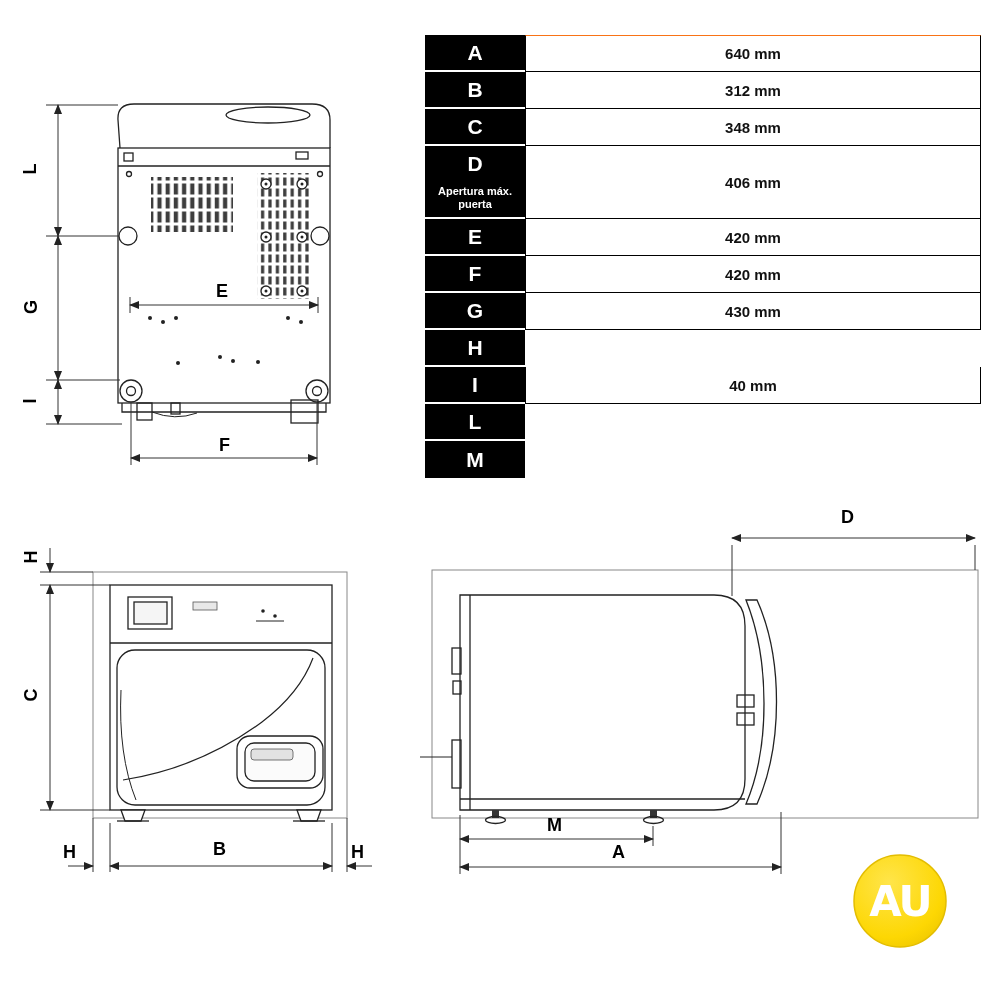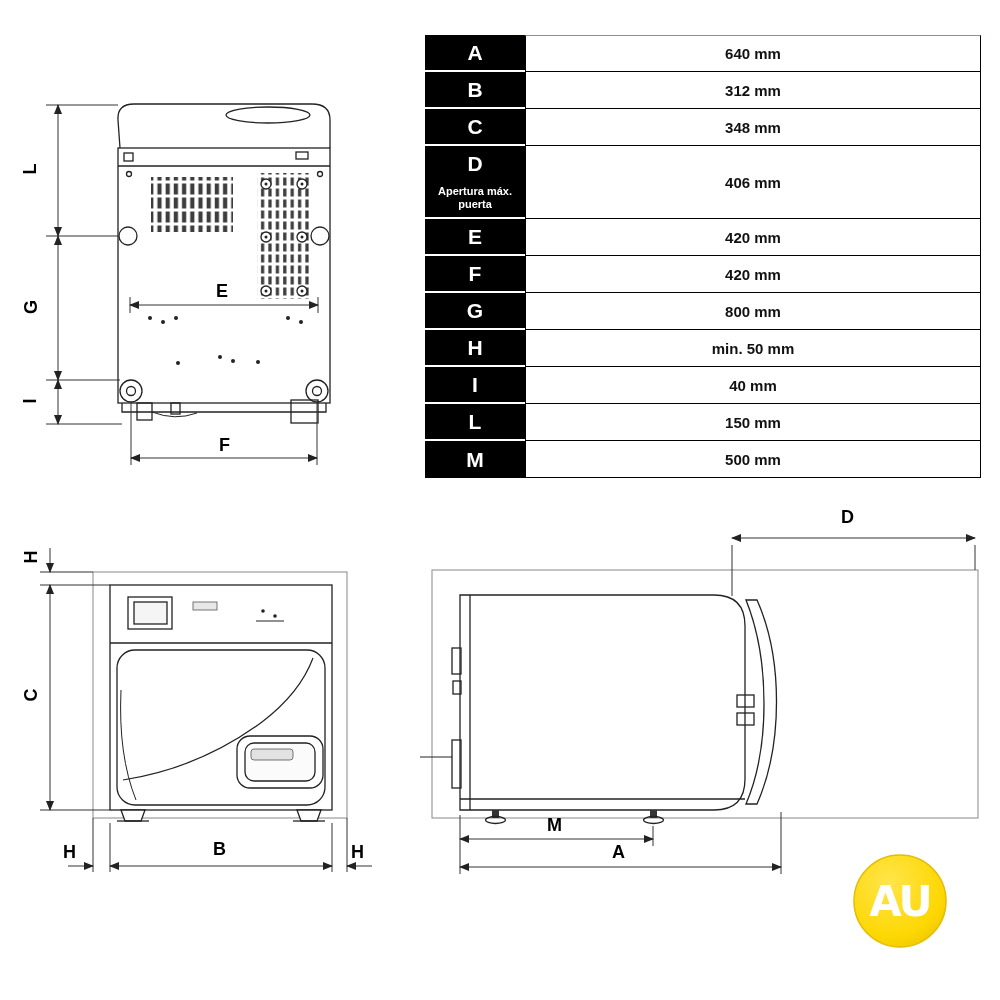--- a/index.html
+++ b/index.html
@@ -236,53 +236,44 @@
       </div>
     <div class="cell-value">
         <span>420 mm</span>
       </div>
   </div>
   <div class="trow">
     <div class="cell-letter">
         <span class="letter-main">G</span>
       </div>
     <div class="cell-value">
-        <span>800 mm</span>
+        <span>430 mm</span>
       </div>
   </div>
   <div class="trow">
     <div class="cell-letter">
         <span class="letter-main">H</span>
       </div>
-    <div class="cell-value">
-        <span>min. 50 mm</span>
-      </div>
   </div>
   <div class="trow">
     <div class="cell-letter">
         <span class="letter-main">I</span>
       </div>
     <div class="cell-value">
         <span>40 mm</span>
       </div>
   </div>
   <div class="trow">
     <div class="cell-letter">
         <span class="letter-main">L</span>
       </div>
-    <div class="cell-value">
-        <span>150 mm</span>
-      </div>
   </div>
   <div class="trow">
     <div class="cell-letter">
         <span class="letter-main">M</span>
-      </div>
-    <div class="cell-value">
-        <span>500 mm</span>
       </div>
   </div>
 </div>
 
 <span class="dim-label rot" style="left:24px; top:160px;">L</span>
 <span class="dim-label rot" style="left:24px; top:298px;">G</span>
 <span class="dim-label rot" style="left:27px; top:392px;">I</span>
 <span class="dim-label" style="left:216px; top:282px;">E</span>
 <span class="dim-label" style="left:219px; top:436px;">F</span>
 

